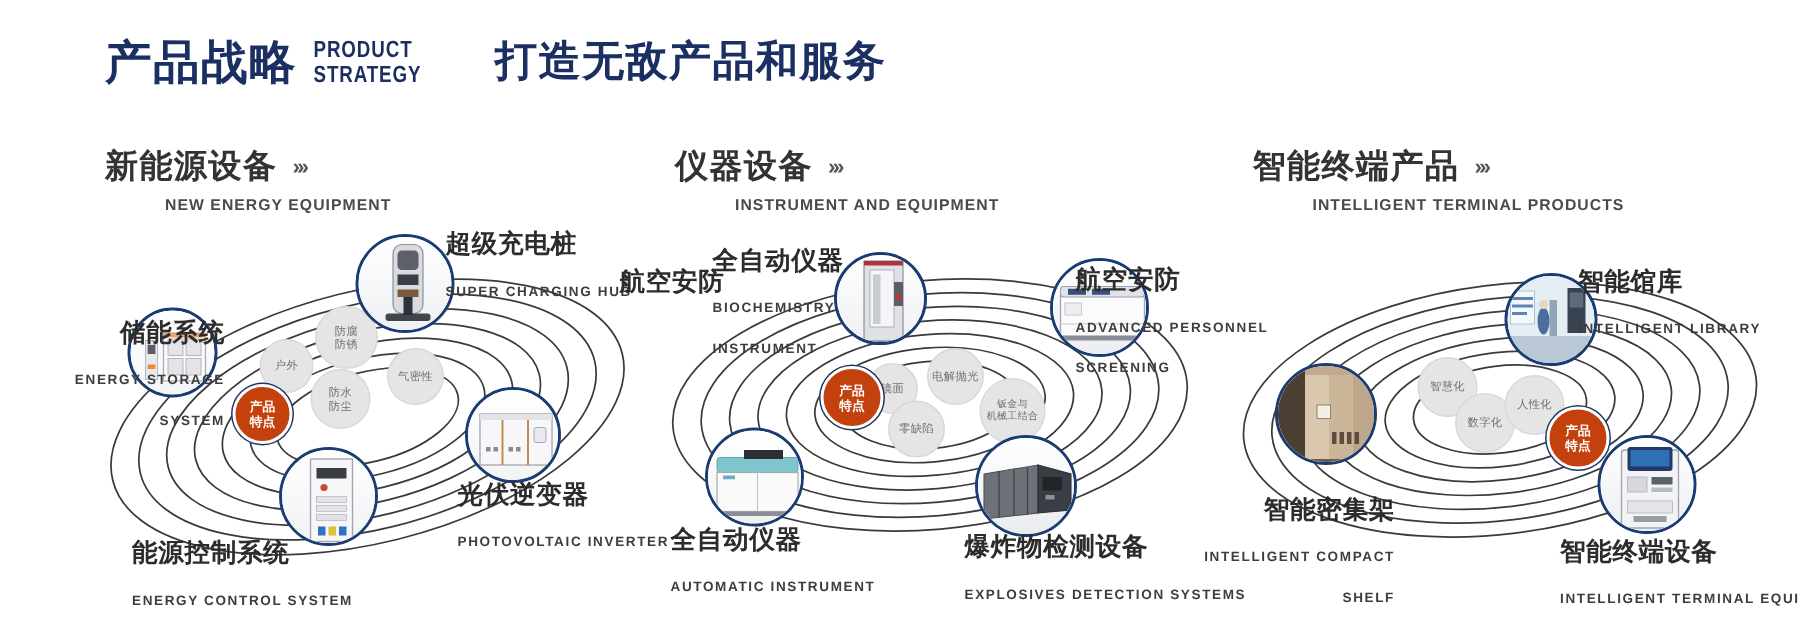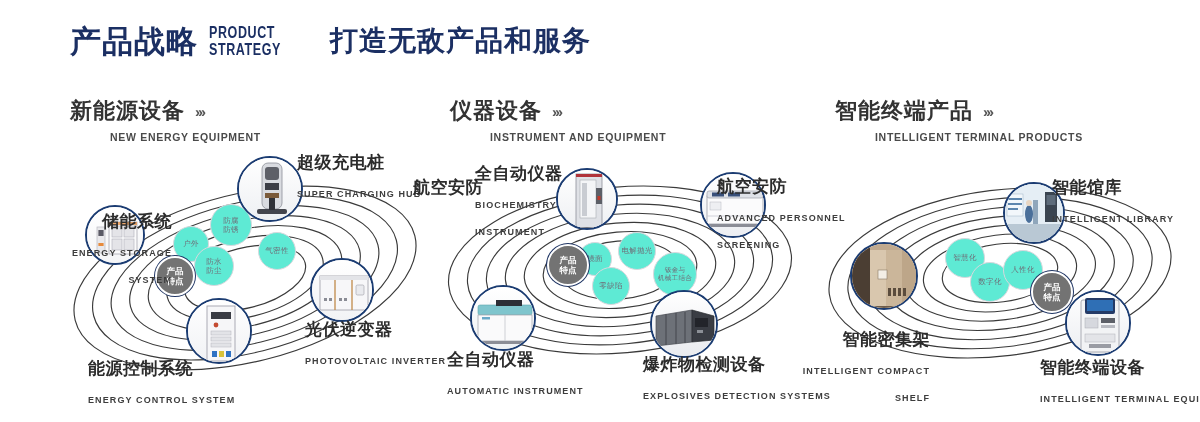--- a/index.html
+++ b/index.html
@@ -47,24 +47,24 @@
       box-sizing:border-box;}
   .pc .img{width:100%;height:100%;position:relative;overflow:hidden;}
 
   
   .lbl{position:absolute;}
   .lbl .cn{font-size:17px;font-weight:bold;color:#2c2c2c;letter-spacing:.5px;white-space:nowrap;line-height:1.15;}
   .lbl .en{font-size:9px;font-weight:bold;color:#3d3d3d;letter-spacing:1.1px;white-space:nowrap;margin-top:16px;line-height:1.25;}
   .lbl.r{text-align:right;}
 
   
-  .bub{position:absolute;border-radius:50%;border:1px solid #d8d8dd;background:#5eead4;
+  .bub{position:absolute;border-radius:50%;border:1px solid #d8d8dd;background:#e5e5e5;
        display:flex;align-items:center;justify-content:center;text-align:center;
        font-size:7.5px;color:#6e6e78;line-height:1.25;box-sizing:border-box;letter-spacing:.3px;}
-  .badge{position:absolute;border-radius:50%;background:#737373;color:#fff;
+  .badge{position:absolute;border-radius:50%;background:#c2410c;color:#fff;
        display:flex;align-items:center;justify-content:center;text-align:center;
        font-size:8.5px;font-weight:bold;line-height:1.2;box-sizing:border-box;
        border:2px solid #ffffff;box-shadow:0 0 0 1px #1f3564;}
 </style>
 </head>
 <body>
 
 <div class="stage">
 
   <div class="header">
@@ -117,21 +117,21 @@
     <div class="bub" style="left:118px;top:76px;width:36px;height:36px;">
       <span>户外</span>
     </div>
     <div class="bub" style="left:155px;top:54px;width:42px;height:42px;flex-direction:column;">
       <span>防腐</span>
       <span>防锈</span>
     </div>
     <div class="bub" style="left:203px;top:82px;width:38px;height:38px;">
       <span>气密性</span>
     </div>
-    <div class="bub" style="left:139px;top:96px;width:40px;height:40px;flex-direction:column;">
+    <div class="bub" style="left:152px;top:96px;width:40px;height:40px;flex-direction:column;">
       <span>防水</span>
       <span>防尘</span>
     </div>
 
     <div class="badge" style="left:100px;top:106px;width:40px;height:40px;flex-direction:column;">
       <span>产品</span>
       <span>特点</span>
     </div>
 
     <div class="pc" style="left:30px;top:55px;width:60px;height:60px;">
@@ -191,21 +191,21 @@
           <rect x="23" y="37" width="20" height="4" fill="#e2e3e7" stroke="#b4b4bd" stroke-width=".5"></rect>
           <rect x="23" y="43" width="20" height="4" fill="#e2e3e7" stroke="#b4b4bd" stroke-width=".5"></rect>
           <rect x="24" y="51" width="5" height="6" fill="#2f72c4"></rect>
           <rect x="31" y="51" width="5" height="6" fill="#d8c23a"></rect>
           <rect x="38" y="51" width="5" height="6" fill="#2f72c4"></rect>
         </svg>
       </div>
     </div>
   </div>
 
-  <div class="lbl r" style="left:0px;top:212px;width:150px;padding-left:22px;">
+  <div class="lbl r" style="left:0px;top:212px;width:150px;">
     <div class="cn">储能系统</div>
     <div class="en">ENERGY STORAGE</div>
     <div class="en">SYSTEM</div>
   </div>
 
   <div class="lbl" style="left:297px;top:153px;">
     <div class="cn">超级充电桩</div>
     <div class="en">SUPER CHARGING HUB</div>
   </div>
 

